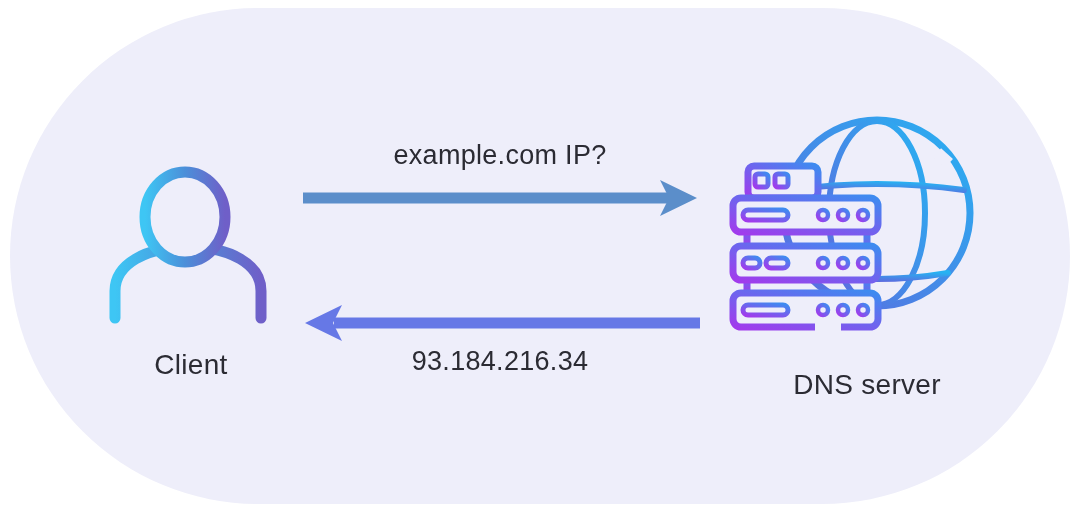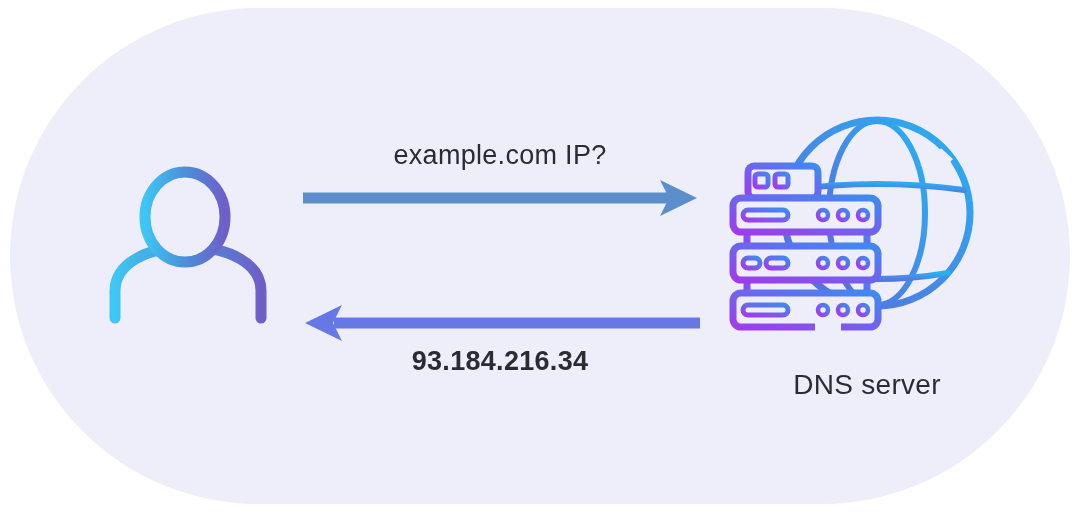--- a/index.html
+++ b/index.html
@@ -131,18 +131,19 @@
   <svg class="abs" style="left:298px; top:175px;" width="405" height="46" viewBox="0 0 405 46" aria-hidden="true">
     <line x1="5" y1="23" x2="372" y2="23" class="req-shaft"></line>
     <polygon points="362,5 399,23 362,41 371,23" class="req-head"></polygon>
   </svg>
 
   <svg class="abs" style="left:300px; top:300px;" width="405" height="46" viewBox="0 0 405 46" aria-hidden="true">
     <line x1="34" y1="23" x2="400" y2="23" class="res-shaft"></line>
     <polygon points="42,5 5,23 42,41 33,23" class="res-head"></polygon>
   </svg>
 
-  <div class="msg" style="left:300px; top:346px; width:400px;font-weight:bold;">93.184.216.34</div>
+  <div class="msg" style="left:300px; top:346px; width:400px;">93.184.216.34</div>
 
+  <div class="label" style="left:96px; top:349px; width:190px;">Client</div>
 
   <div class="label" style="left:742px; top:369px; width:250px;">DNS server</div>
 
 </div>
 
 </body></html>

